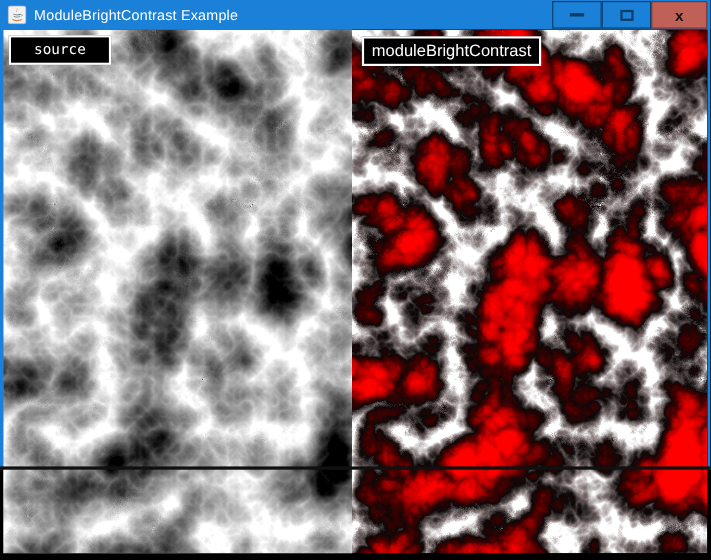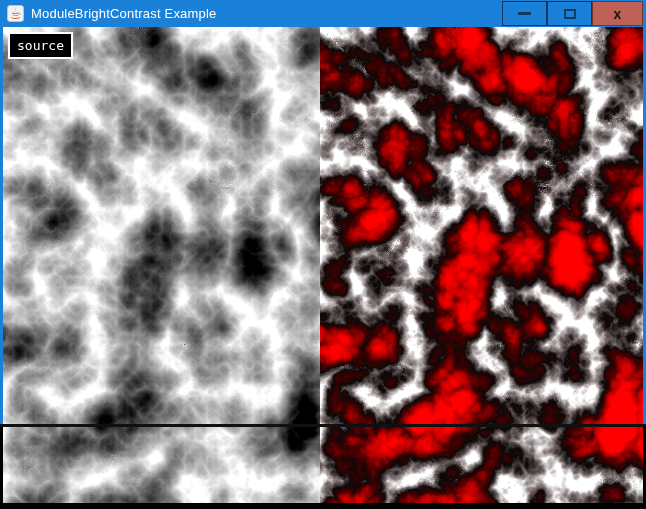--- a/index.html
+++ b/index.html
@@ -38,21 +38,21 @@
     display:flex;background:#000;}
   .panel{position:relative;height:476px;overflow:hidden;}
   .panel.left{width:317px;background:#9a9a9a;}
   .panel.right{width:323px;background:#1c0000;}
   .panel svg.tex{display:block;width:100%;height:100%;}
 
   .img-label{position:absolute;background:var(--image-label-bg);
     color:var(--image-label-text);border:2px solid var(--image-label-border);
     line-height:1;}
   .img-label.mono{top:5px;left:5px;font-family:"DejaVu Sans Mono","Liberation Mono",monospace;
-    font-size:13px;padding:5px 7px;}
+    font-size:13px;padding:5px 21px;}
   .img-label.sans{top:6px;left:9px;font-family:"Liberation Sans",sans-serif;
     font-size:15px;padding:4px 7px;}
 
   
   .bottom-shadow{position:absolute;left:0;bottom:0;width:646px;height:3px;
     background:#101010;}
 </style>
 </head>
 <body>
 
@@ -118,18 +118,19 @@
       <svg class="tex" viewBox="0 0 317 476" preserveAspectRatio="none">
         <rect x="0" y="0" width="317" height="476" fill="#888" filter="url(#texSource)"></rect>
       </svg>
       <div class="img-label mono">source</div>
     </div>
 
     <div class="panel right">
       <svg class="tex" viewBox="0 0 323 476" preserveAspectRatio="none">
         <rect x="0" y="0" width="323" height="476" fill="#200" filter="url(#texBrightContrast)"></rect>
       </svg>
+      <div class="img-label sans">moduleBrightContrast</div>
     </div>
 
   </div>
 
   <div class="bottom-shadow"></div>
 </div>
 
 </body></html>

